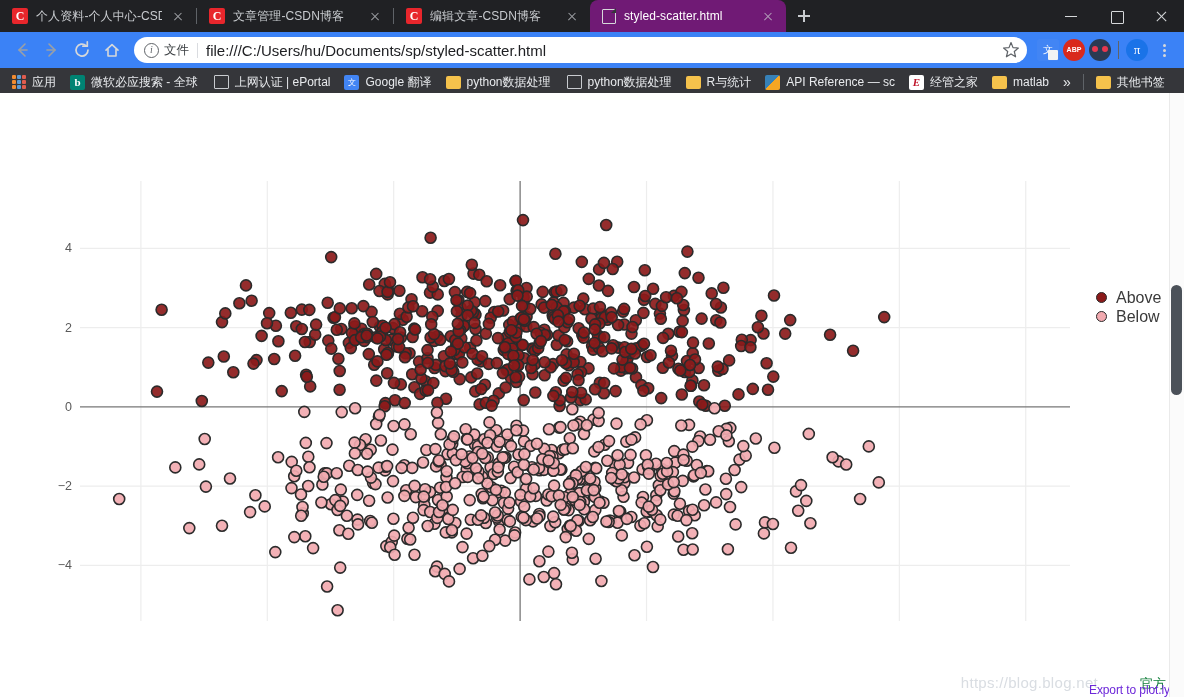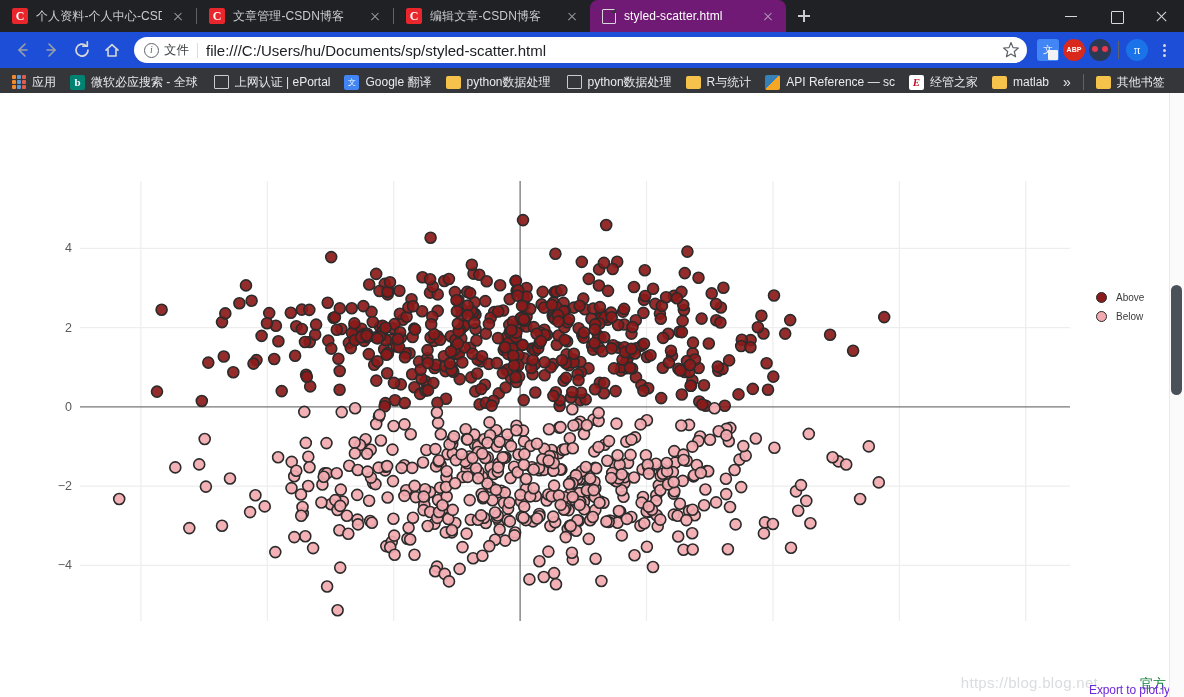--- a/index.html
+++ b/index.html
@@ -85,21 +85,21 @@
   }
   .wc-close::before, .wc-close::after {
     content:""; position:absolute; left:16px; top:15.5px; width:13px; height:1.3px;
     background:#d6d8da;
   }
   .wc-close::before { transform:rotate(45deg); }
   .wc-close::after  { transform:rotate(-45deg); }
 
   
   .toolbar {
-    height:36px; background:#1d4ed8; display:flex; align-items:center;
+    height:36px; background:#3b82f6; display:flex; align-items:center;
     padding:0 8px; gap:2px;
   }
   .navbtn {
     width:28px; height:28px; position:relative; cursor:pointer;
     flex:0 0 28px; border-radius:50%;
   }
   .omnibox {
     flex:1 1 auto; height:26px; margin:0 6px; background:#ffffff;
     border-radius:13px; display:flex; align-items:center; padding:0 4px 0 10px;
     min-width:0;
@@ -221,21 +221,21 @@
   .plotsvg { position:absolute; left:0; top:0; }
 
   .legend-box {
     position:absolute; left:1096px; top:195px; width:84px;
   }
   .legend-item { display:flex; align-items:center; gap:9px; height:19px; cursor:pointer; }
   .legend-swatch {
     width:11px; height:11px; border-radius:50%; flex:0 0 11px;
     border:1px solid #2b2b2b;
   }
-  .legend-label { font-size:10px; color:#3a3a3a; }
+  .legend-label { font-size:16px; color:#3a3a3a; }
 
   .export-link {
     position:absolute; right:14px; bottom:0; font-size:12px;
     color:#6d28d9; cursor:pointer; letter-spacing:-.1px;
   }
   .watermark {
     position:absolute; right:86px; bottom:6px; font-size:15px;
     color:#d9dde2; letter-spacing:.3px; pointer-events:none;
     font-family:"Liberation Sans", sans-serif;
   }

